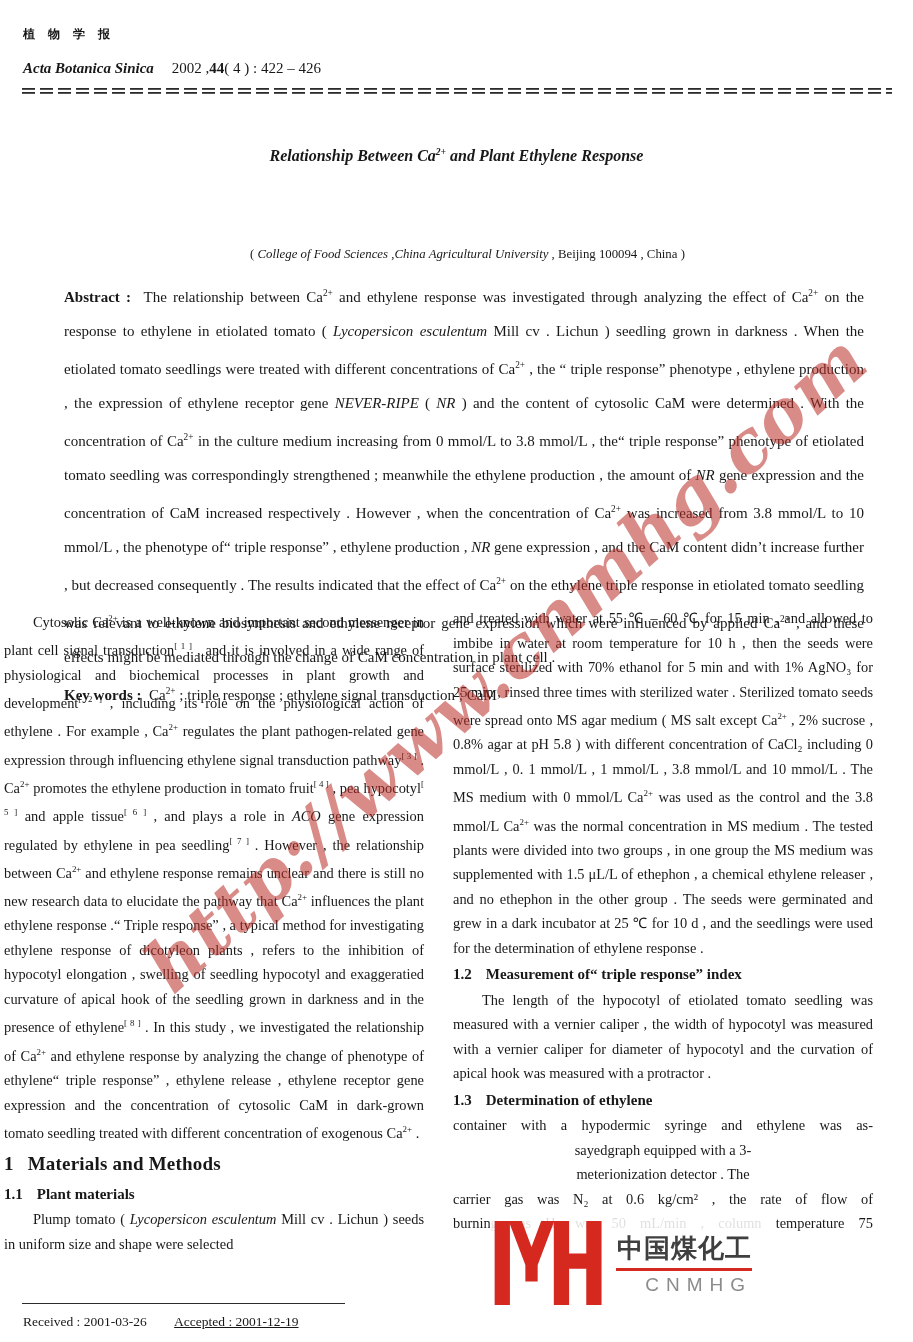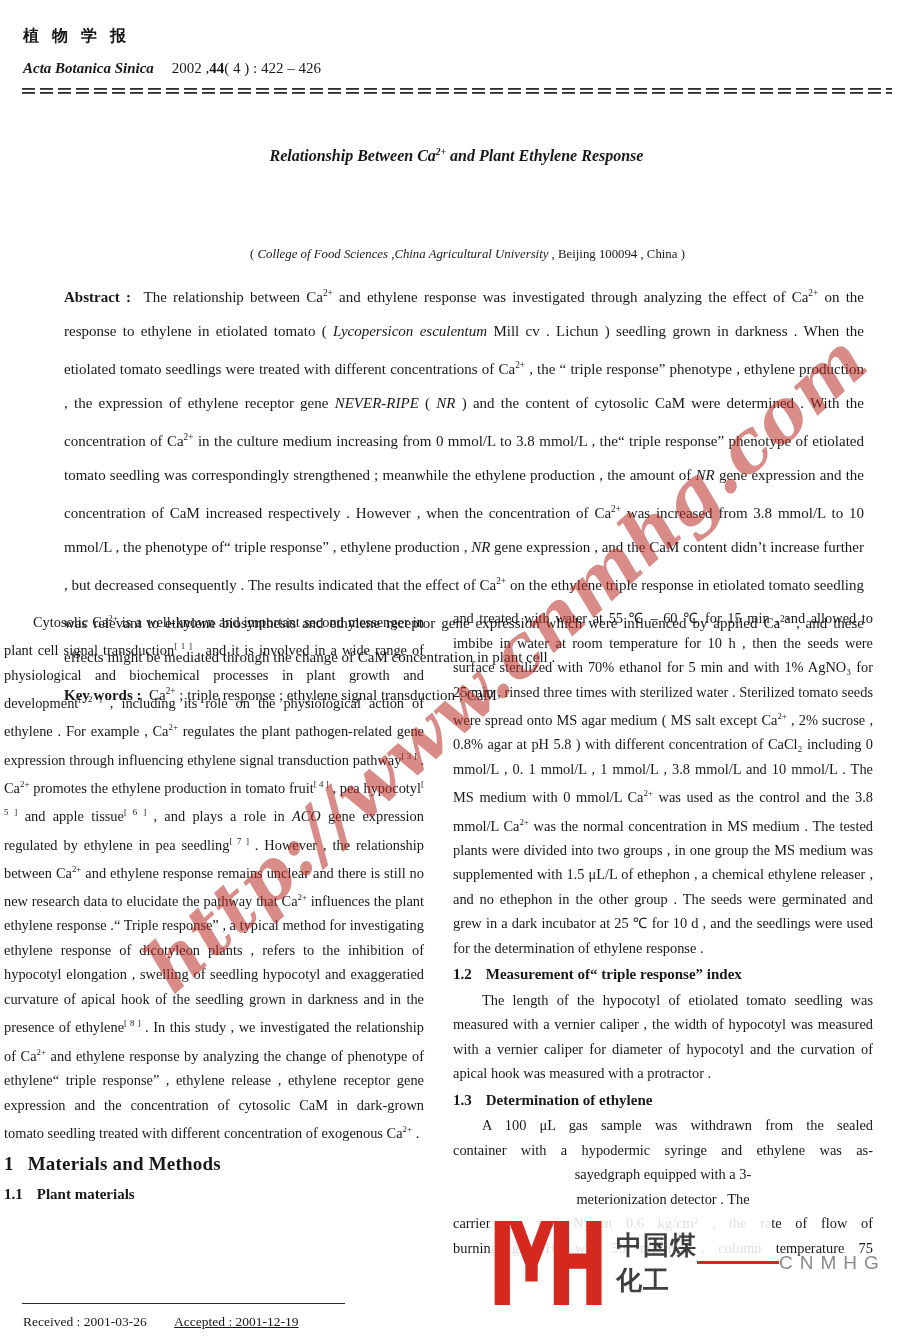--- a/index.html
+++ b/index.html
@@ -1,20 +1,20 @@
 <!DOCTYPE html>
 <html><head>
 <meta charset="utf-8">
 <style>
   html,body{margin:0;padding:0;background:#ffffff;}
   .page{position:relative;width:913px;height:1342px;background:#ffffff;overflow:hidden;
         color:#181818;font-family:"Liberation Serif",serif;}
 
   
-  .jcn{position:absolute;left:23px;top:26px;font-size:16px;font-weight:600;letter-spacing:13px;
+  .jcn{position:absolute;left:23px;top:26px;font-size:12px;font-weight:600;letter-spacing:13px;
        font-family:"DejaVu Sans",sans-serif;color:#161616;}
   .jen{position:absolute;left:23px;top:60px;font-size:15px;white-space:nowrap;}
   .jen .jname{margin-right:18px;}
   .header-rule{position:absolute;left:22px;right:21px;top:88px;height:7px;
     background-image:repeating-linear-gradient(90deg,#2b2b2b 0 13px,rgba(0,0,0,0) 13px 18px),
                      repeating-linear-gradient(90deg,#2b2b2b 0 13px,rgba(0,0,0,0) 13px 18px);
     background-size:100% 1.8px,100% 1.8px;background-position:0 0,0 4.2px;background-repeat:no-repeat,no-repeat;}
 
   
   .title{position:absolute;left:0;right:0;top:146px;text-align:center;font-size:16px;font-weight:bold;font-style:italic;}
@@ -44,21 +44,21 @@
 
   
   .watermark{position:absolute;left:173px;top:928px;transform:rotate(-42deg);transform-origin:0 80%;
     font-family:"DejaVu Serif",serif;font-style:italic;font-weight:bold;font-size:72px;
     color:rgba(186,44,38,0.55);letter-spacing:1px;white-space:nowrap;pointer-events:none;z-index:5;}
 
   
   .logo{position:absolute;left:490px;top:1214px;width:274px;height:94px;z-index:4;
         background:rgba(255,255,255,0.86);display:flex;align-items:center;gap:10px;padding:2px 4px;}
   .logo-mono{flex:0 0 auto;}
-  .logo-right{display:flex;align-items:center;}
+  .logo-right{display:flex;flex-direction:column;align-items:flex-end;}
   .logo-cn{font-family:"DejaVu Sans",sans-serif;font-size:26px;font-weight:600;color:#3f3f3f;letter-spacing:1px;}
   .logo-underline{width:136px;height:3px;background:#d5281e;margin:2px 0 3px 0;}
   .logo-en{font-family:"Liberation Sans",sans-serif;font-size:19px;color:#8b8b8b;letter-spacing:7px;}
 
   
   .foot-rule{position:absolute;left:22px;top:1303px;width:323px;border-top:1.6px solid #2b2b2b;}
   .footer{position:absolute;left:23px;top:1314px;font-size:13.5px;}
   .footer .acc{margin-left:24px;text-decoration:underline;}
 </style>
 </head>
@@ -78,28 +78,28 @@
   <div class="abstract">
     <p><span class="blabel">Abstract :</span>&nbsp;&nbsp;<span>The relationship between Ca<sup>2+</sup> and ethylene response was investigated through analyzing the effect of Ca<sup>2+</sup> on the response to ethylene in etiolated tomato ( <i>Lycopersicon esculentum</i> Mill cv . Lichun ) seedling grown in darkness . When the etiolated tomato seedlings were treated with different concentrations of Ca<sup>2+</sup> , the “ triple response” phenotype , ethylene production , the expression of ethylene receptor gene <i>NEVER-RIPE</i> ( <i>NR</i> ) and the content of cytosolic CaM were determined . With the concentration of Ca<sup>2+</sup> in the culture medium increasing from 0 mmol/L to 3.8 mmol/L , the“ triple response” phenotype of etiolated tomato seedling was correspondingly strengthened ; meanwhile the ethylene production , the amount of <i>NR</i> gene expression and the concentration of CaM increased respectively . However , when the concentration of Ca<sup>2+</sup> was increased from 3.8 mmol/L to 10 mmol/L , the phenotype of“ triple response” , ethylene production , <i>NR</i> gene expression , and the CaM content didn’t increase further , but decreased consequently . The results indicated that the effect of Ca<sup>2+</sup> on the ethylene triple response in etiolated tomato seedling was relevant to ethylene biosynthesis and ethylene receptor gene expression which were influenced by applied Ca<sup>2+</sup> , and these effects might be mediated through the change of CaM concentration in plant cell .</span></p>
     <p class="keywords"><span class="blabel">Key words :</span>&nbsp;&nbsp;<span>Ca<sup>2+</sup> ; triple response ; ethylene signal transduction ; CaM</span></p>
   </div>
 
   <div class="cols">
     <div class="col" id="col-left">
         <div class="para ind">Cytosolic Ca<sup>2+</sup> is a well-known and important second messenger in plant cell signal transduction<sup>[ 1 ]</sup> , and it is involved in a wide range of physiological and biochemical processes in plant growth and development<sup>[ 2 ]</sup> , including its role on the physiological action of ethylene . For example , Ca<sup>2+</sup> regulates the plant pathogen-related gene expression through influencing ethylene signal transduction pathway<sup>[ 3 ]</sup> . Ca<sup>2+</sup> promotes the ethylene production in tomato fruit<sup>[ 4 ]</sup> , pea hypocotyl<sup>[ 5 ]</sup> and apple tissue<sup>[ 6 ]</sup> , and plays a role in <i>ACO</i> gene expression regulated by ethylene in pea seedling<sup>[ 7 ]</sup> . However , the relationship between Ca<sup>2+</sup> and ethylene response remains unclear and there is still no new research data to elucidate the pathway that Ca<sup>2+</sup> influences the plant ethylene response .“ Triple response” , a typical method for investigating ethylene response of dicotyleon plants , refers to the inhibition of hypocotyl elongation , swelling of seedling hypocotyl and exaggeratied curvature of apical hook of the seedling grown in darkness and in the presence of ethylene<sup>[ 8 ]</sup> . In this study , we investigated the relationship of Ca<sup>2+</sup> and ethylene response by analyzing the change of phenotype of ethylene“ triple response” , ethylene release , ethylene receptor gene expression and the concentration of cytosolic CaM in dark-grown tomato seedling treated with different concentration of exogenous Ca<sup>2+</sup> .</div>
         <div class="h1"><span class="num">1</span>Materials and Methods</div>
         <div class="h2"><span class="num">1.1</span>Plant materials</div>
+        <div class="para ind">Plump tomato ( <i>Lycopersicon esculentum</i> Mill cv . Lichun ) seeds in uniform size and shape were selected</div>
       </div>
     <div class="col" id="col-right">
         <div class="para">and treated with water at 55 ℃ – 60 ℃ for 15 min , and allowed to imbibe in water at room temperature for 10 h , then the seeds were surface sterilized with 70% ethanol for 5 min and with 1% AgNO₃ for 25 min , rinsed three times with sterilized water . Sterilized tomato seeds were spread onto MS agar medium ( MS salt except Ca<sup>2+</sup> , 2% sucrose , 0.8% agar at pH 5.8 ) with different concentration of CaCl₂ including 0 mmol/L , 0. 1 mmol/L , 1 mmol/L , 3.8 mmol/L and 10 mmol/L . The MS medium with 0 mmol/L Ca<sup>2+</sup> was used as the control and the 3.8 mmol/L Ca<sup>2+</sup> was the normal concentration in MS medium . The tested plants were divided into two groups , in one group the MS medium was supplemented with 1.5 μL/L of ethephon , a chemical ethylene releaser , and no ethephon in the other group . The seeds were germinated and grew in a dark incubator at 25 ℃ for 10 d , and the seedlings were used for the determination of ethylene response .</div>
         <div class="h2"><span class="num">1.2</span>Measurement of“ triple response” index</div>
         <div class="para ind">The length of the hypocotyl of etiolated tomato seedling was measured with a vernier caliper , the width of hypocotyl was measured with a vernier caliper for diameter of hypocotyl and the curvation of apical hook was measured with a protractor .</div>
         <div class="h2"><span class="num">1.3</span>Determination of ethylene</div>
         <div class="plines">
-          <div class="jline ind">A 100 μL gas sample was withdrawn from the sealed</div>
           <div class="jline">container with a hypodermic syringe and ethylene was as-</div>
           <div class="jline split">
             <span>sayed</span>
             <span>graph equipped with a 3-</span>
           </div>
           <div class="jline split">
             <span>meter</span>
             <span>ionization detector . The</span>
           </div>
           <div class="jline">carrier gas was N₂ at 0.6 kg/cm² , the rate of flow of</div>

